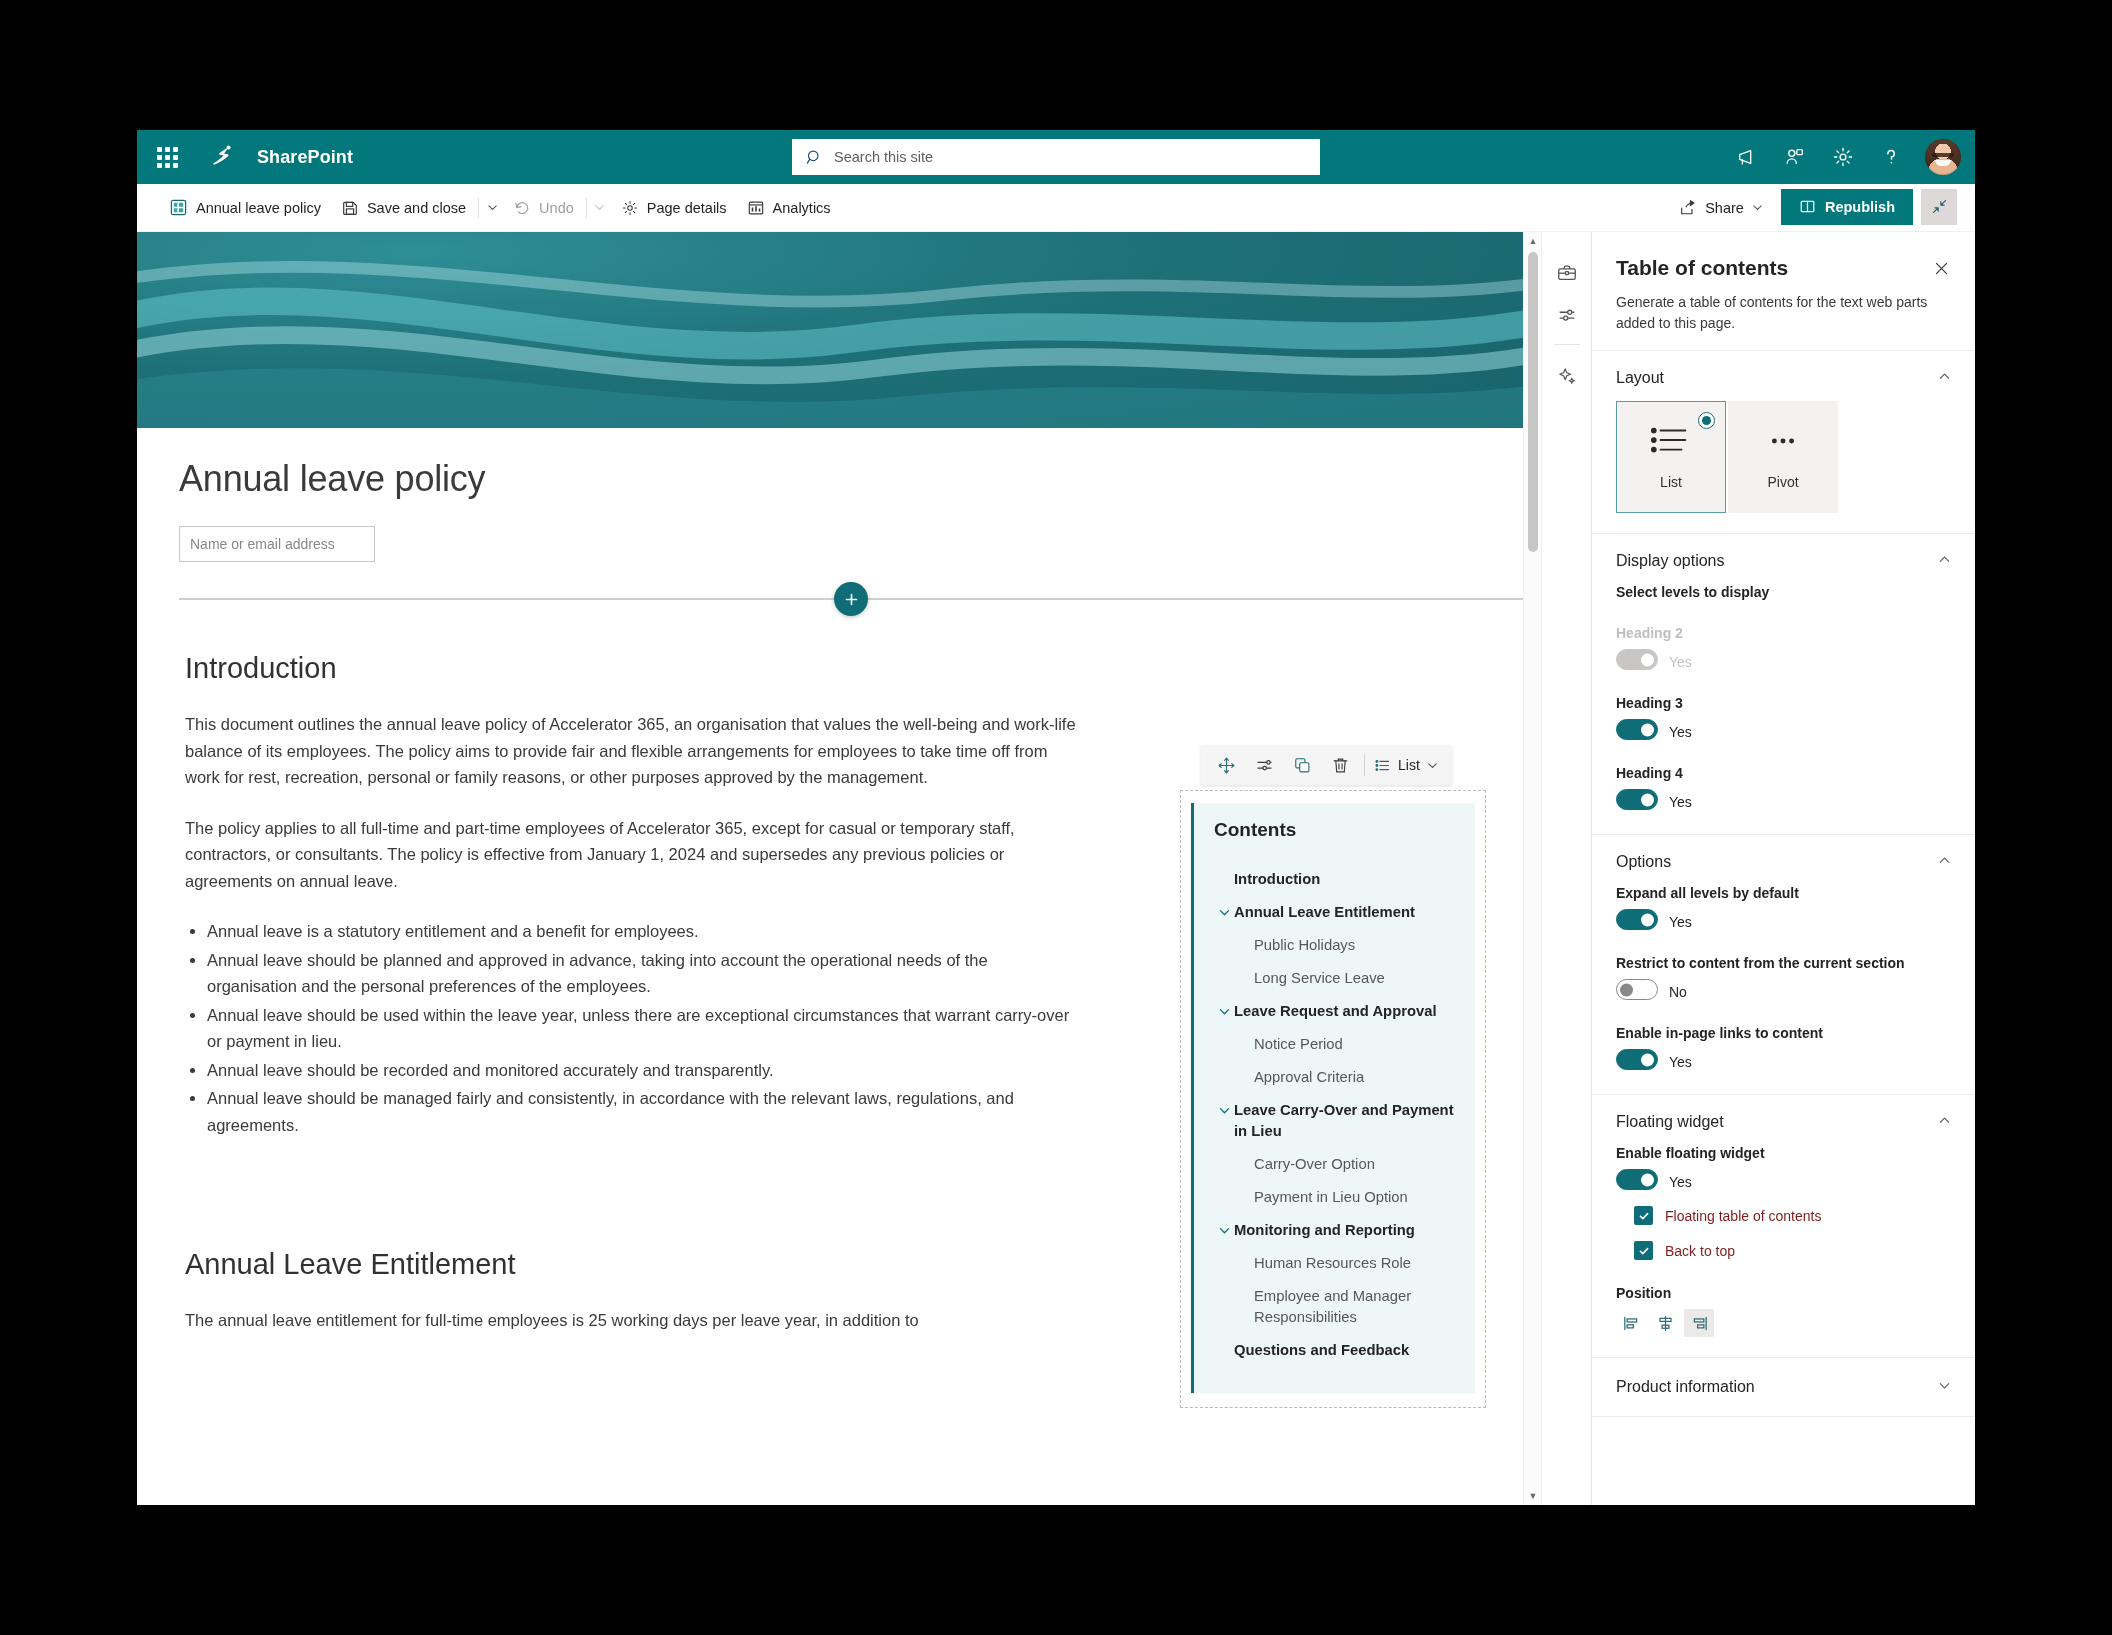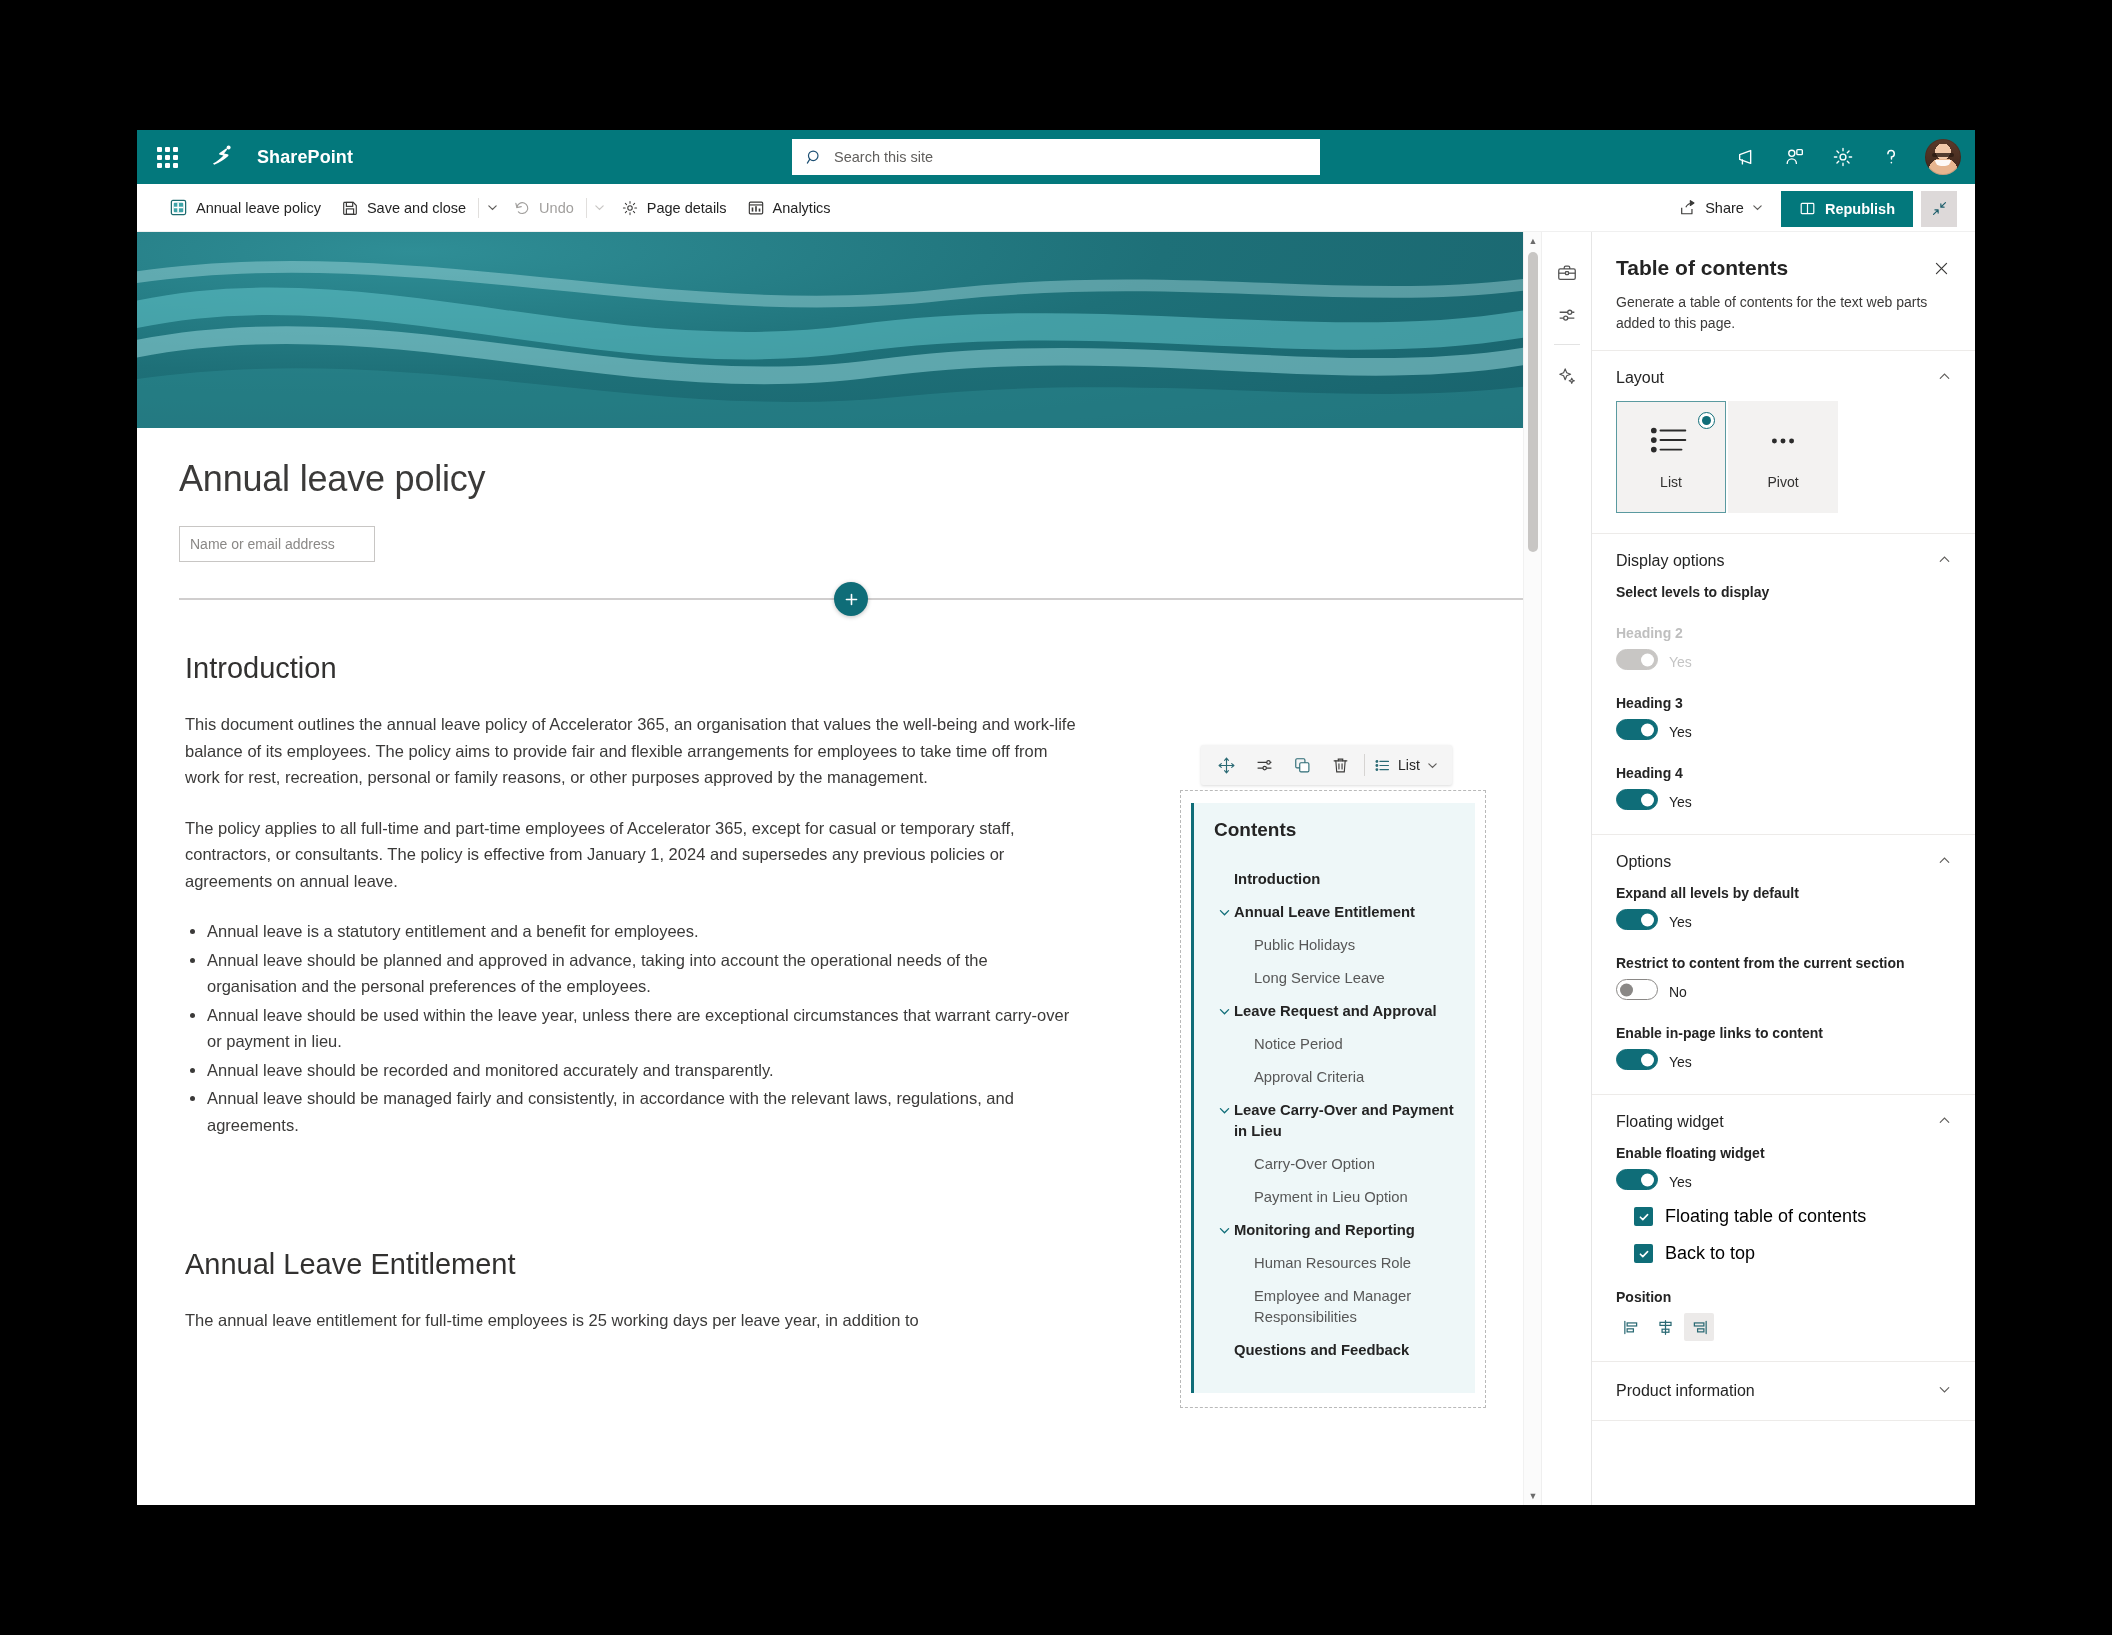--- a/index.html
+++ b/index.html
@@ -108,21 +108,21 @@
     cursor: pointer; white-space: nowrap;
   }
   .cmd.disabled { color: #a19f9d; cursor: default; }
   .cmd-caret {
     width: 22px; height: 38px; display:flex; align-items:center; justify-content:center;
     cursor: pointer; color:#605e5c;
   }
   .cmd-caret.disabled { color:#c8c6c4; }
   .vdiv { width:1px; height:20px; background:#e1dfdd; margin:0 2px; }
   .cmd-right {
-    margin-left: auto; display:flex; align-items:flex-end; gap:8px;
+    margin-left: auto; display:flex; align-items:flex-start; gap:8px;
     padding-right: 18px;
   }
   .republish {
     background: #03787c; color:#fff;
     height: 36px; padding: 0 18px;
     display:flex; align-items:center; gap:9px;
     font-size: 14.5px; font-weight: 600;
     border: none; cursor: pointer;
     font-family: inherit;
   }
@@ -355,21 +355,21 @@
   .tgl.off i { left: 3px; right:auto; background:#8a8886; }
   .tgl.dis { background:#c8c6c4; border-color:#c8c6c4; }
   .tgl.dis i { background:#fff; }
   .tgl-text { font-size: 14px; color:#242424; }
   .tgl-text.dim { color:#c4c4c4; }
   .cb-row { display:flex; align-items:center; gap: 12px; margin: 16px 0 0 18px; }
   .cb {
     width: 19px; height: 19px; background:#0f6d78; border-radius:2px;
     display:flex;align-items:center;justify-content:center; cursor:pointer;
   }
-  .cb-label { font-size: 18px; color:#000000; }
+  .cb-label { font-size: 14px; color:#7f1d1d; }
   .pos-row { display:flex; gap: 4px; margin-top: 8px; }
   .pos-btn {
     width: 30px; height: 28px; display:flex;align-items:center;justify-content:center;
     cursor:pointer; border-radius:2px;
   }
   .pos-btn.sel { background:#eceae9; }
   .grp.last { border-bottom: 1px solid #edebe9; padding: 20px 24px; }
   .grp.last .grp-head { margin-bottom: 0; }
 </style>
 </head>

